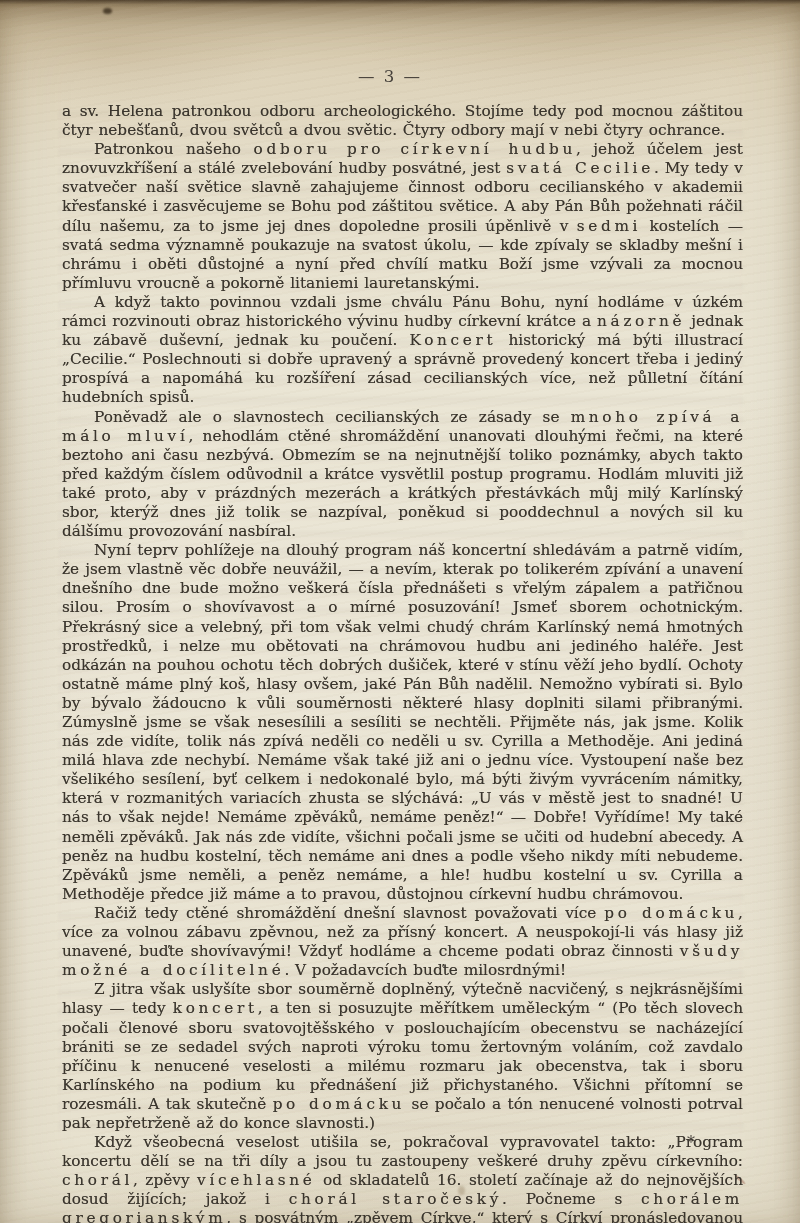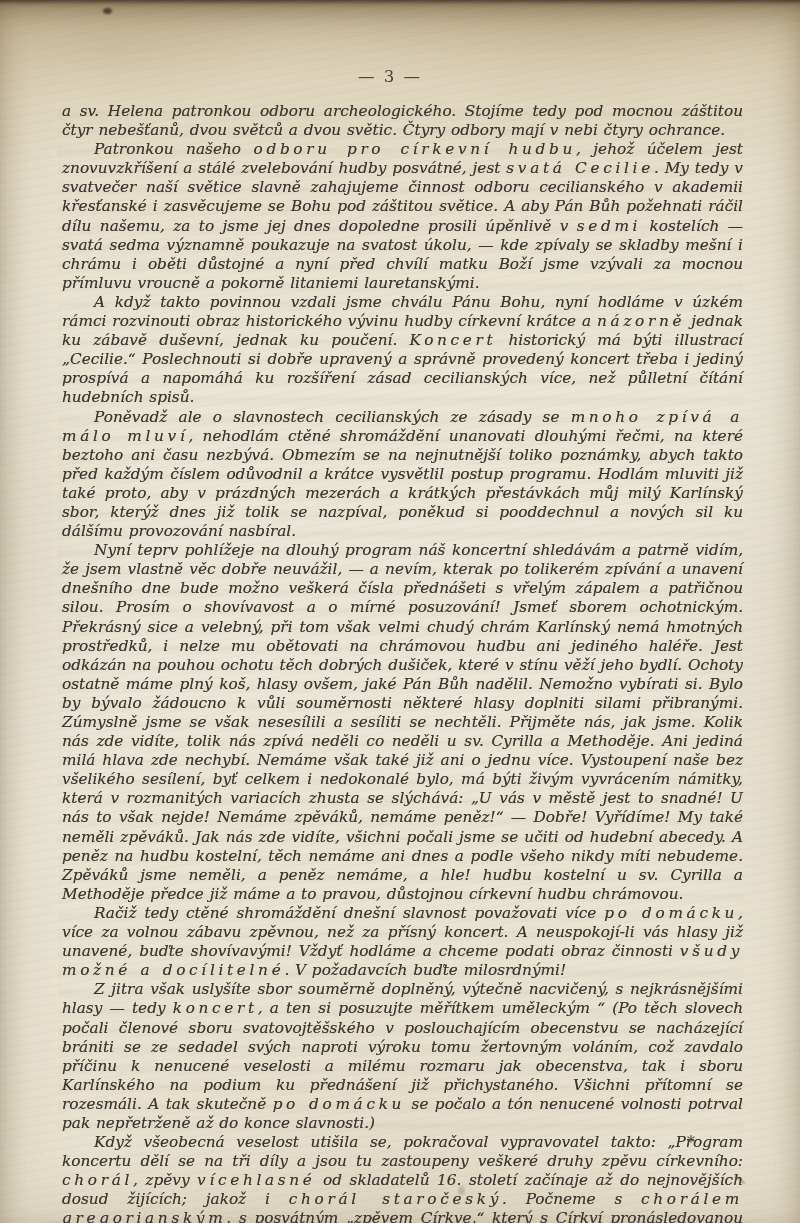--- a/index.html
+++ b/index.html
@@ -61,21 +61,21 @@
     color: #45403a;
   }
   .body-text {
     position: absolute; left: 62px; top: 102px; width: 681px;
     font-size: 15.3px;
     line-height: 19.1px;
     text-align: justify;
     word-spacing: 0.06em;
     text-shadow: 0 0 0.4px rgba(58,53,45,0.55);
   }
-  .body-text p { margin: 0; font-style: italic; }
+  .body-text p { margin: 0; }
   .body-text p.indent { text-indent: 32px; }
   .gesperrt { letter-spacing: 0.24em; }
   .footnote-mark {
     position: absolute; left: 676px; top: 1133px; width: 30px;
     font-size: 16px; text-align: center; color: #45403a;
   }
 </style>
 </head>
 <body>
 

